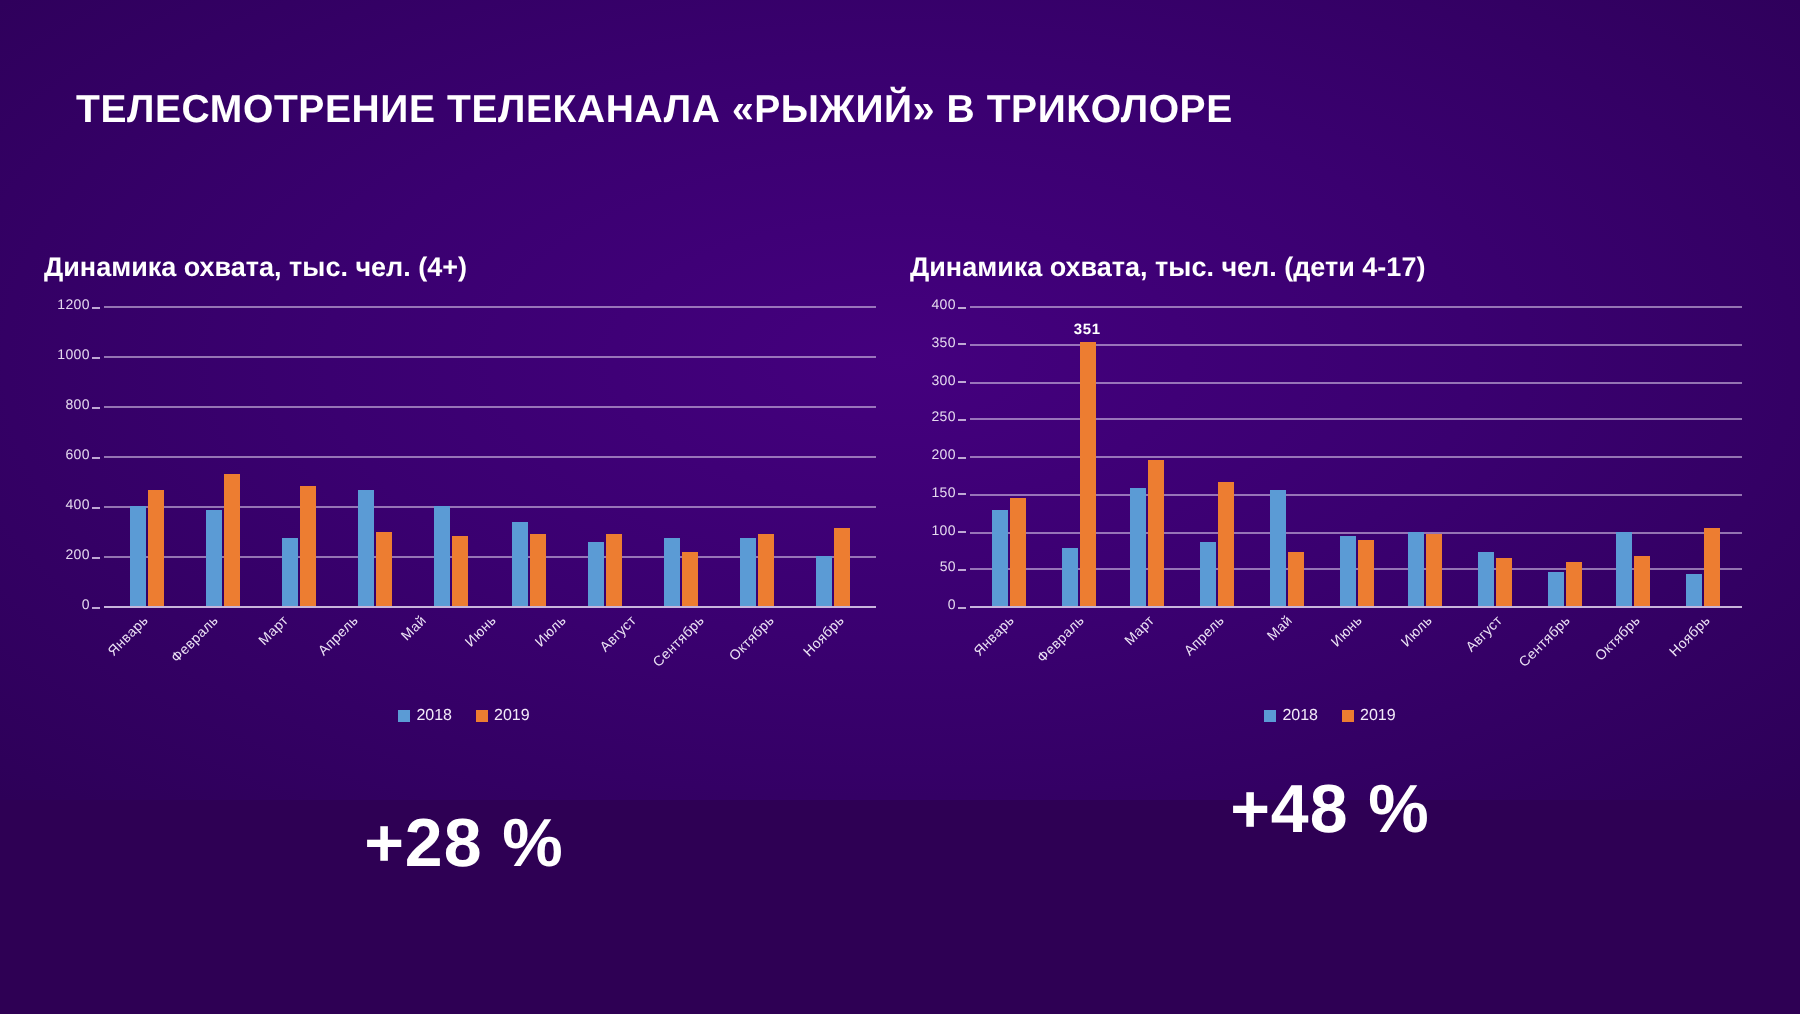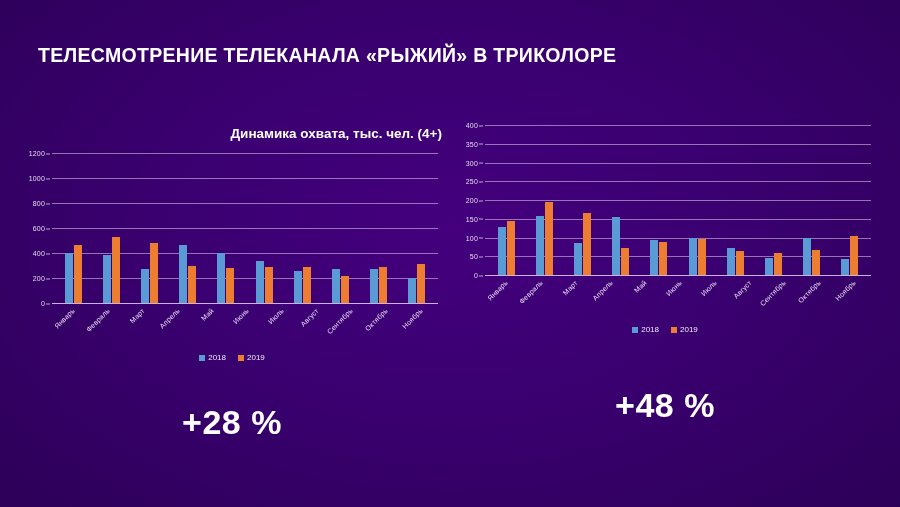--- a/index.html
+++ b/index.html
@@ -10,21 +10,21 @@
   body {
     width: 900px;
     height: 507px;
     overflow: hidden;
     font-family: "Liberation Sans", sans-serif;
     color: #ffffff;
     position: relative;
   }
   .slide {
     width: 900px;
-    height: 507px;
+    height: 400px;
     background: #3d0075;
     background-image: radial-gradient(ellipse at 50% 45%, #44007e 0%, #3a0070 45%, #2d0058 100%);
     position: relative;
     box-sizing: border-box;
     text-decoration: underline;
   }
   .slide-title {
     position: absolute;
     left: 38px;
     top: 44px;
@@ -37,21 +37,21 @@
   .panel {
     position: absolute;
     top: 125px;
     width: 420px;
     height: 270px;
   }
   .panel-left  { left: 22px; }
   .panel-right { left: 455px; }
 
   .chart-title {
-    text-align: right;
+    text-align: left;
     font-size: 13.5px;
     font-weight: bold;
     color: #ffffff;
     margin: 0 0 10px 0;
     height: 18px;
     line-height: 18px;
   }
 
   .plot-wrap {
     position: relative;
@@ -317,20 +317,21 @@
           <span>2018</span>
         </div>
         <div class="legend-item">
           <span class="legend-swatch sw-2019"></span>
           <span>2019</span>
         </div>
       </div>
   </div>
 
   <div class="panel panel-right">
+    <div class="chart-title">Динамика охвата, тыс. чел. (дети 4-17)</div>
     <div class="plot-wrap">
       <div class="y-axis">
           <div class="y-tick" style="top: 150px;">0</div>
           <div class="y-tick" style="top: 131.25px;">50</div>
           <div class="y-tick" style="top: 112.5px;">100</div>
           <div class="y-tick" style="top: 93.75px;">150</div>
           <div class="y-tick" style="top: 75px;">200</div>
           <div class="y-tick" style="top: 56.25px;">250</div>
           <div class="y-tick" style="top: 37.5px;">300</div>
           <div class="y-tick" style="top: 18.75px;">350</div>
@@ -346,20 +347,26 @@
           <div class="gridline" style="top: 37.5px;"></div>
           <div class="gridline" style="top: 18.75px;"></div>
           <div class="gridline" style="top: 0px;"></div>
         </div>
       <div class="bars">
           <div class="group">
             <div class="bar b2018" style="height: 48px;"></div>
             <div class="bar b2019" style="height: 53.625px;"></div>
           </div>
           <div class="group">
+            <div class="bar b2018" style="height: 29.25px;"></div>
+            <div class="bar b2019" style="height: 131.625px;">
+              <span class="bar-label">351</span>
+            </div>
+          </div>
+          <div class="group">
             <div class="bar b2018" style="height: 58.875px;"></div>
             <div class="bar b2019" style="height: 73.5px;"></div>
           </div>
           <div class="group">
             <div class="bar b2018" style="height: 31.875px;"></div>
             <div class="bar b2019" style="height: 61.875px;"></div>
           </div>
           <div class="group">
             <div class="bar b2018" style="height: 58.125px;"></div>
             <div class="bar b2019" style="height: 27.375px;"></div>

